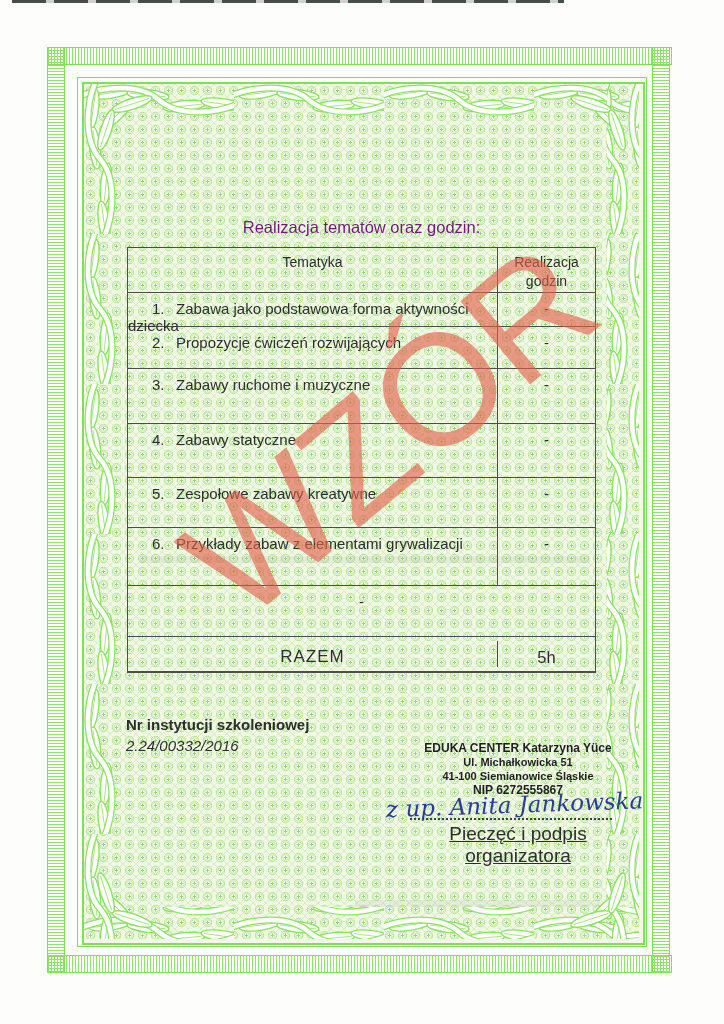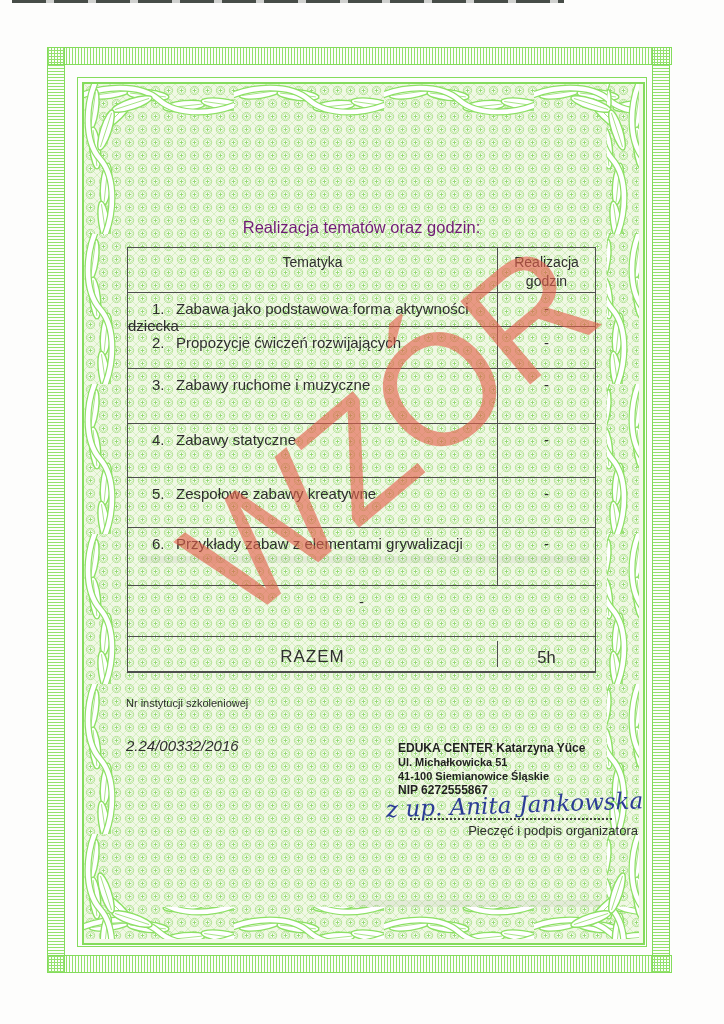--- a/index.html
+++ b/index.html
@@ -33,32 +33,32 @@
   .c2{flex:1;text-align:center;padding-top:7px;font-size:15px;}
   .hc{text-align:center;padding-top:5px;line-height:19px;font-size:14px;}
   .num{display:inline-block;width:24px;padding-left:24px;}
   .r-hd{height:44px}.r-a{height:33px}.r-b{height:41px}.r-c{height:54px}
   .r-d{height:53px}.r-e{height:49px}.r-f{height:57px}.r-g{height:50px}.r-z{height:34px}
   .razem{text-align:center;font-size:17px;letter-spacing:1px;padding-top:6px;}
   .total{font-size:16.5px;padding-top:6px;}
   .title{position:absolute;left:127px;top:218px;width:469px;text-align:center;
     font-size:16.5px;color:#701a75;z-index:3;}
   
-  .inst-label{position:absolute;left:126px;top:697px;font-size:11px;z-index:3;}
+  .inst-label{position:absolute;left:126px;top:716px;font-size:15px;z-index:3;font-weight:bold;}
   .inst-num{position:absolute;left:126px;top:737px;font-size:15px;font-style:italic;z-index:3;}
-  .org{position:absolute;left:398px;top:741px;width:240px;z-index:3;color:#1f1f1f;}
+  .org{position:absolute;left:398px;top:741px;width:240px;text-align:center;z-index:3;color:#1f1f1f;}
   .org div{font-weight:bold;}
   .org-name{font-size:12px;line-height:14px;}
   .org-line{font-size:11px;line-height:14px;}
   .org-nip{font-size:12px;line-height:14px;}
   .signature{position:absolute;left:386px;top:792px;width:244px;text-align:center;z-index:4;
     font-family:"DejaVu Serif", serif;font-style:italic;font-size:23px;color:#2c3c96;
     transform:rotate(-2deg);white-space:nowrap;}
   .sig-line{position:absolute;left:410px;top:818px;width:202px;border-bottom:2px dotted #3f3f3f;z-index:3;}
-  .sig-caption{position:absolute;left:398px;top:823px;width:240px;text-align:right;font-size:13px;z-index:3;}
+  .sig-caption{position:absolute;left:398px;top:823px;width:240px;text-align:center;font-size:19px;z-index:3;text-decoration:underline;}
   
   .watermark{position:absolute;left:124px;top:336px;width:530px;height:190px;z-index:5;
     text-align:center;font-size:158px;line-height:190px;font-family:"Liberation Sans",sans-serif;
     color:#e45f4b;opacity:.62;transform:rotate(-40deg);letter-spacing:-2px;pointer-events:none;}
   
   .smudge{position:absolute;background:rgba(125,125,125,.10);z-index:2;}
   .sm1{left:140px;top:556px;width:450px;height:7px;}
   .sm2{left:355px;top:900px;width:245px;height:7px;}
 </style>
 </head>

